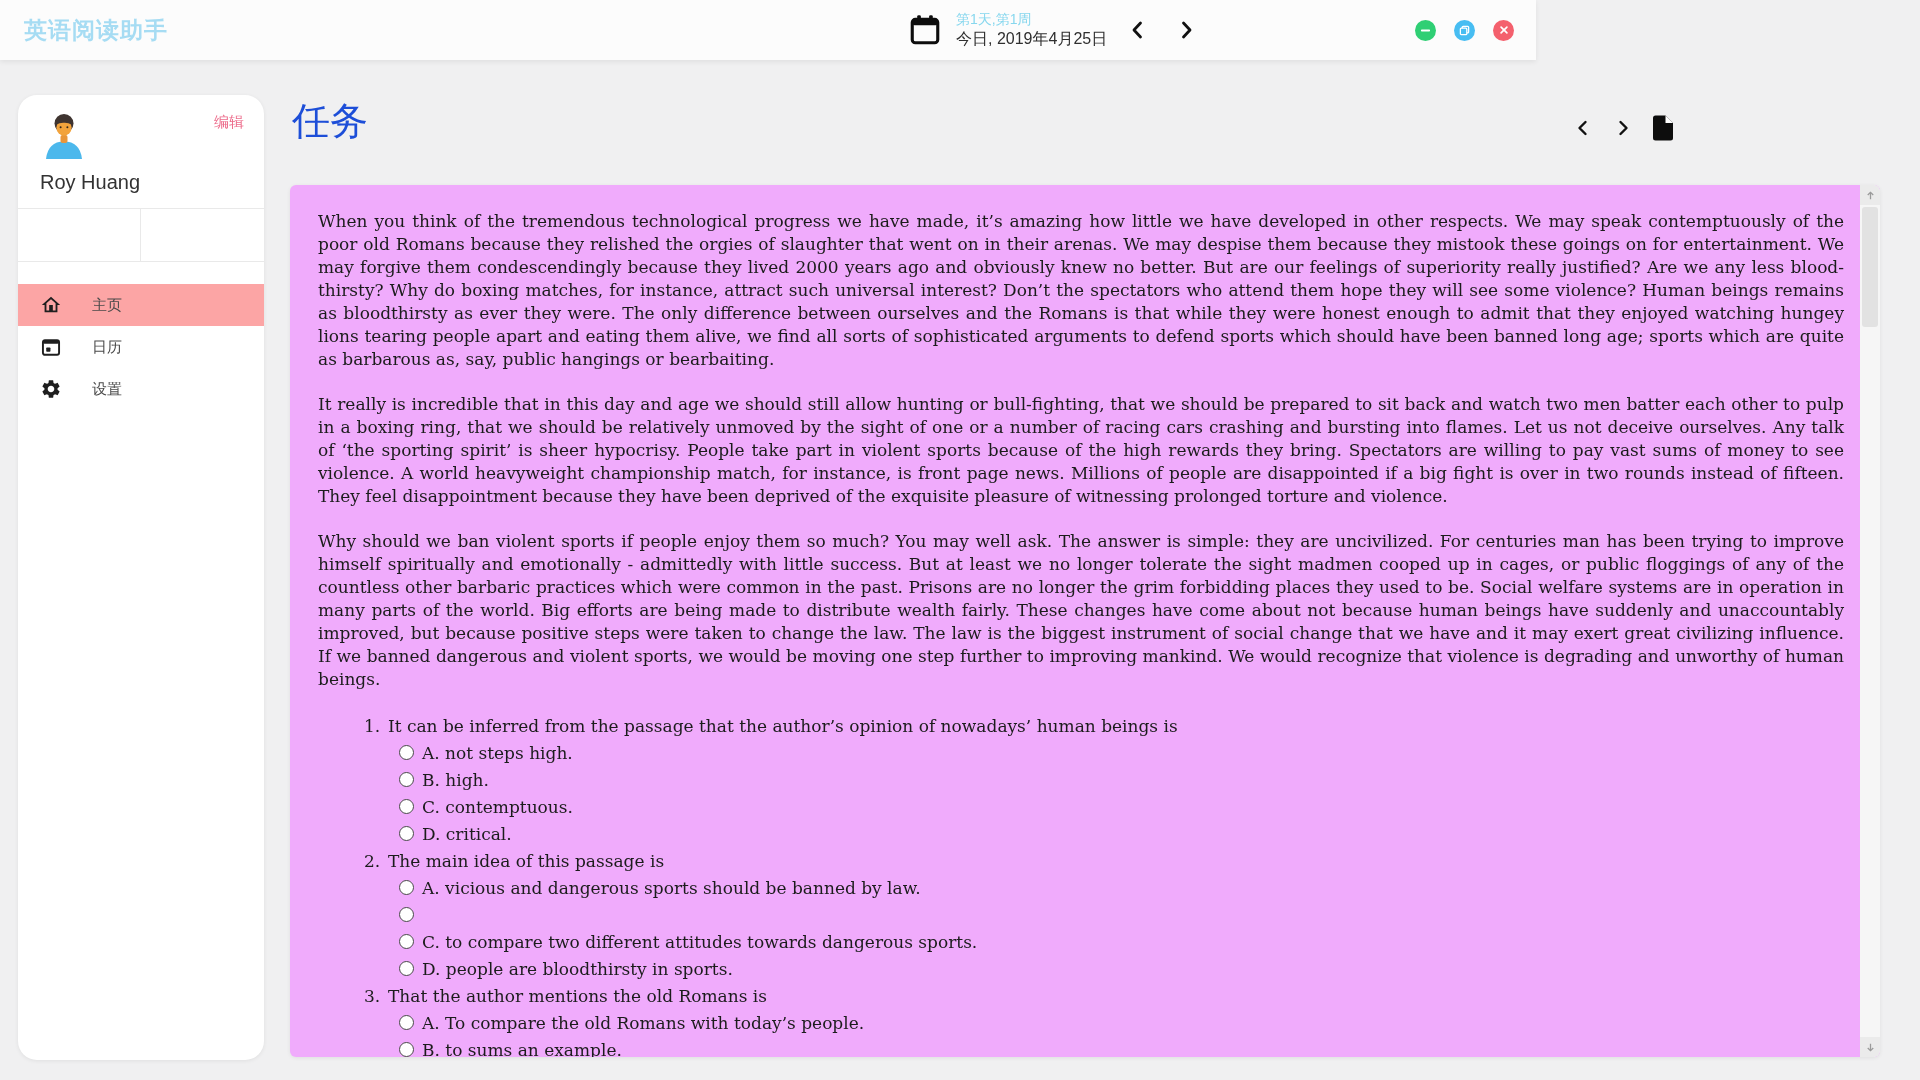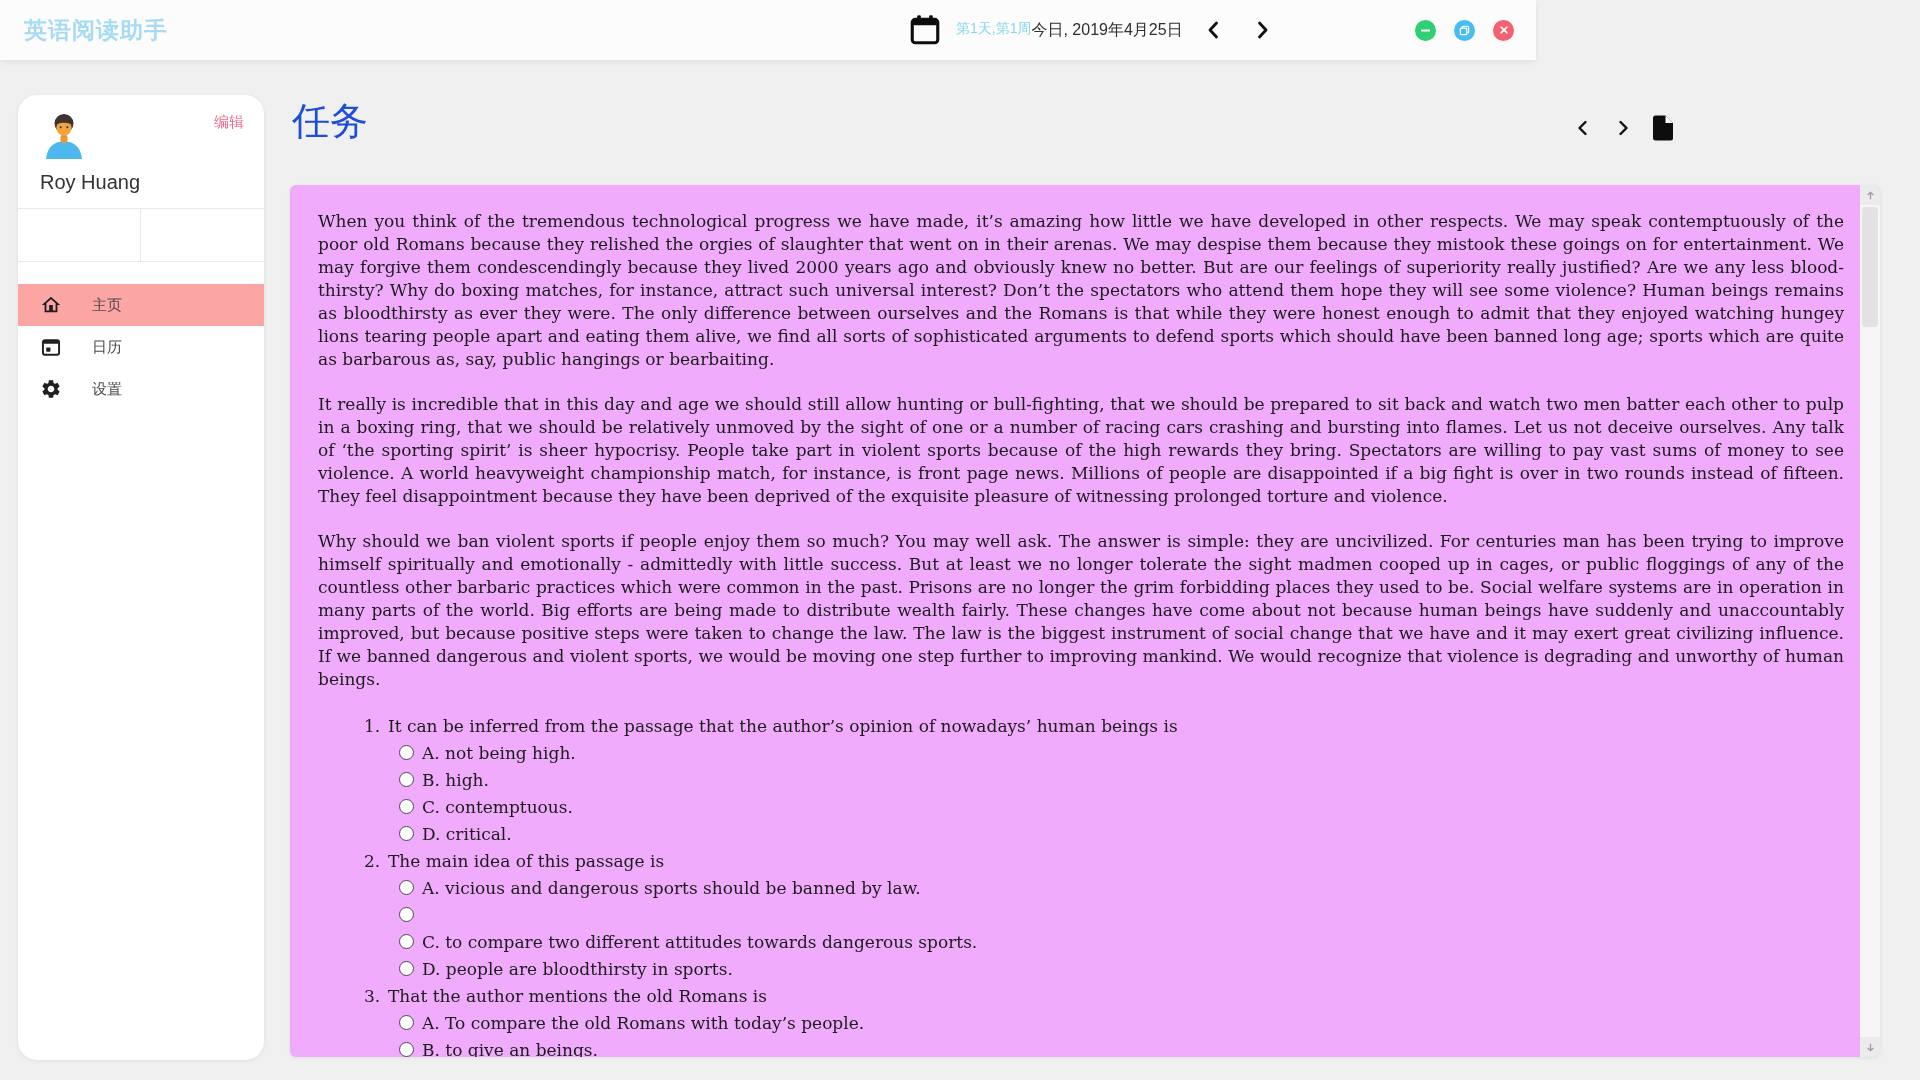--- a/index.html
+++ b/index.html
@@ -20,21 +20,21 @@
     position: absolute; left: 24px; top: 0; height: 60px;
     display: flex; align-items: center;
     font-size: 23px; font-weight: bold; color: #a6dcf3;
     letter-spacing: 1px;
   }
   .header-center {
     position: absolute; left: 908px; top: 0; height: 60px;
     display: flex; align-items: center; gap: 14px;
   }
   .cal-icon { width: 34px; height: 34px; display: inline-flex; }
-  .date-text { display: flex; flex-direction: row; line-height: 1.25; }
+  .date-text { display: flex; flex-direction: column; line-height: 1.25; }
   .week-label { font-size: 14px; color: #87d7ee; }
   .date-label { font-size: 16px; color: #2f2f2f; }
   .chev-btn {
     background: none; border: none; padding: 0; margin: 0 2px;
     width: 30px; height: 30px; cursor: pointer;
     display: inline-flex; align-items: center; justify-content: center;
   }
   .win-btns {
     position: absolute; right: 22px; top: 0; height: 60px;
     display: flex; align-items: center; gap: 18px;
@@ -264,42 +264,42 @@
       <p>It really is incredible that in this day and age we should still allow hunting or bull-fighting, that we should be prepared to sit back and watch two men batter each other to pulp in a boxing ring, that we should be relatively unmoved by the sight of one or a number of racing cars crashing and bursting into flames. Let us not deceive ourselves. Any talk of ‘the sporting spirit’ is sheer hypocrisy. People take part in violent sports because of the high rewards they bring. Spectators are willing to pay vast sums of money to see violence. A world heavyweight championship match, for instance, is front page news. Millions of people are disappointed if a big fight is over in two rounds instead of fifteen. They feel disappointment because they have been deprived of the exquisite pleasure of witnessing prolonged torture and violence.</p>
       <p>Why should we ban violent sports if people enjoy them so much? You may well ask. The answer is simple: they are uncivilized. For centuries man has been trying to improve himself spiritually and emotionally - admittedly with little success. But at least we no longer tolerate the sight madmen cooped up in cages, or public floggings of any of the countless other barbaric practices which were common in the past. Prisons are no longer the grim forbidding places they used to be. Social welfare systems are in operation in many parts of the world. Big efforts are being made to distribute wealth fairly. These changes have come about not because human beings have suddenly and unaccountably improved, but because positive steps were taken to change the law. The law is the biggest instrument of social change that we have and it may exert great civilizing influence. If we banned dangerous and violent sports, we would be moving one step further to improving mankind. We would recognize that violence is degrading and unworthy of human beings.</p>
     </div>
 
     <div class="questions">
 
       <div class="question">
         <div class="q-line">
           <span class="q-num">1.</span><span class="q-text">It can be inferred from the passage that the author’s opinion of nowadays’ human beings is</span>
         </div>
-        <div class="option"><span class="radio"></span><span>A. not being high.</span></div>
+        <div class="option"><span class="radio"></span><span>A. not steps high.</span></div>
         <div class="option"><span class="radio"></span><span>B. high.</span></div>
         <div class="option"><span class="radio"></span><span>C. contemptuous.</span></div>
         <div class="option"><span class="radio"></span><span>D. critical.</span></div>
       </div>
 
       <div class="question">
         <div class="q-line">
           <span class="q-num">2.</span><span class="q-text">The main idea of this passage is</span>
         </div>
         <div class="option"><span class="radio"></span><span>A. vicious and dangerous sports should be banned by law.</span></div>
         <div class="option"><span class="radio"></span></div>
         <div class="option"><span class="radio"></span><span>C. to compare two different attitudes towards dangerous sports.</span></div>
         <div class="option"><span class="radio"></span><span>D. people are bloodthirsty in sports.</span></div>
       </div>
 
       <div class="question">
         <div class="q-line">
           <span class="q-num">3.</span><span class="q-text">That the author mentions the old Romans is</span>
         </div>
         <div class="option"><span class="radio"></span><span>A. To compare the old Romans with today’s people.</span></div>
-        <div class="option"><span class="radio"></span><span>B. to give an beings.</span></div>
+        <div class="option"><span class="radio"></span><span>B. to sums an example.</span></div>
 
       </div>
     </div>
   </div>
 
   <div class="scrollbar">
     <div class="sb-btn top">
       <svg viewBox="0 0 12 12" width="11" height="11">
         <line x1="6" y1="10" x2="6" y2="3" stroke="#9a9a9a" stroke-width="1.4"></line>
         <polyline points="3,5.5 6,2.5 9,5.5" fill="none" stroke="#9a9a9a" stroke-width="1.4"></polyline>

